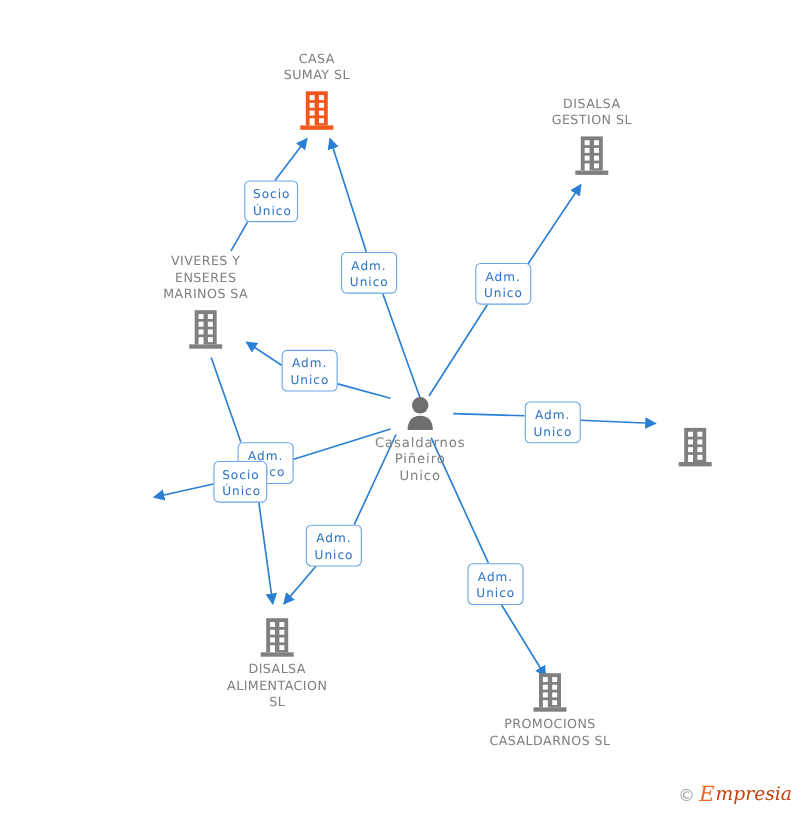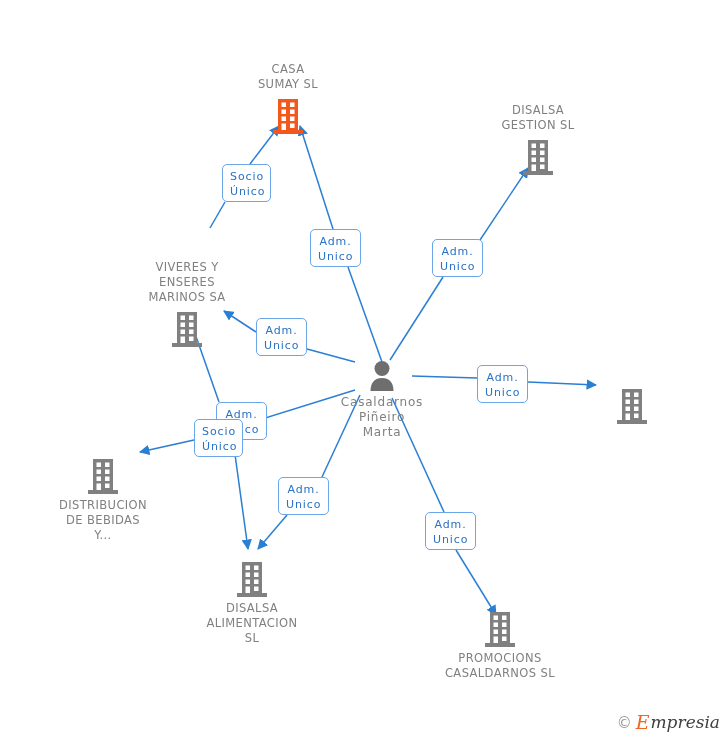--- a/index.html
+++ b/index.html
@@ -30,21 +30,20 @@
     margin-left: -75px;
     text-align: center;
     z-index: 5;
   }
   .node-label {
     font-size: 11.5px;
     line-height: 15px;
     color: #808080;
     letter-spacing: 0.4px;
     white-space: pre-line;
-    margin-top: 16px;
   }
   .node-label.person {
     letter-spacing: 0.8px;
     font-size: 12px;
   }
   .node-icon {
     display: block;
     margin: 0 auto;
   }
   .label-above .node-label { margin-bottom: 3px; }
@@ -83,21 +82,21 @@
     font-family: "DejaVu Serif", serif;
     font-style: italic;
     font-size: 19px;
     color: #f26522;
     line-height: 1;
   }
   .wm-rest {
     font-family: "DejaVu Serif", serif;
     font-style: italic;
     font-size: 17px;
-    color: #404040;
+    color: #c2410c;
     line-height: 1;
     margin-left: -3px;
   }
 </style>
 </head>
 <body>
 
 <div id="canvas">
 
   <svg id="edges" viewBox="0 0 728 740" xmlns="http://www.w3.org/2000/svg">
@@ -166,21 +165,21 @@
       <rect x="19" y="7.5" width="4.5" height="4.5" fill="#ffffff"></rect>
       <rect x="10.5" y="14.5" width="4.5" height="4.5" fill="#ffffff"></rect>
       <rect x="19" y="14.5" width="4.5" height="4.5" fill="#ffffff"></rect>
       <rect x="10.5" y="21.5" width="4.5" height="4.5" fill="#ffffff"></rect>
       <rect x="19" y="21.5" width="4.5" height="4.5" fill="#ffffff"></rect>
       <rect x="10.5" y="28.5" width="4.5" height="6.5" fill="#ffffff"></rect>
       <rect x="19" y="28.5" width="4.5" height="4.5" fill="#ffffff"></rect>
     </svg>
   </div>
 
-  <div class="node label-above" style="left:187px; top:244px;">
+  <div class="node label-above" style="left:187px; top:230px;">
     <div class="node-label">VIVERES Y
 ENSERES
 MARINOS SA</div>
     <svg class="node-icon" width="34" height="40" viewBox="0 0 34 40">
       <rect x="7" y="4" width="20" height="31" fill="#808080"></rect>
       <rect x="2" y="35" width="30" height="4" fill="#808080"></rect>
       <rect x="10.5" y="7.5" width="4.5" height="4.5" fill="#ffffff"></rect>
       <rect x="19" y="7.5" width="4.5" height="4.5" fill="#ffffff"></rect>
       <rect x="10.5" y="14.5" width="4.5" height="4.5" fill="#ffffff"></rect>
       <rect x="19" y="14.5" width="4.5" height="4.5" fill="#ffffff"></rect>
@@ -191,55 +190,38 @@
     </svg>
   </div>
 
   <div class="node label-below" style="left:382px; top:360px;">
     <svg class="node-icon" width="30" height="32" viewBox="0 0 30 32">
       <circle cx="15" cy="8.5" r="7.5" fill="#6e6e6e"></circle>
       <path d="M 15 18 C 6.5 18 3.5 24 3.5 31 L 26.5 31 C 26.5 24 23.5 18 15 18 Z" fill="#6e6e6e"></path>
     </svg>
     <div class="node-label person">Casaldarnos
 Piñeiro
-Marta</div>
+Unico</div>
   </div>
 
   <div class="node label-below" style="left:632px; top:385px;">
     <svg class="node-icon" width="34" height="40" viewBox="0 0 34 40">
       <rect x="7" y="4" width="20" height="31" fill="#808080"></rect>
       <rect x="2" y="35" width="30" height="4" fill="#808080"></rect>
       <rect x="10.5" y="7.5" width="4.5" height="4.5" fill="#ffffff"></rect>
       <rect x="19" y="7.5" width="4.5" height="4.5" fill="#ffffff"></rect>
       <rect x="10.5" y="14.5" width="4.5" height="4.5" fill="#ffffff"></rect>
       <rect x="19" y="14.5" width="4.5" height="4.5" fill="#ffffff"></rect>
       <rect x="10.5" y="21.5" width="4.5" height="4.5" fill="#ffffff"></rect>
       <rect x="19" y="21.5" width="4.5" height="4.5" fill="#ffffff"></rect>
       <rect x="10.5" y="28.5" width="4.5" height="6.5" fill="#ffffff"></rect>
       <rect x="19" y="28.5" width="4.5" height="4.5" fill="#ffffff"></rect>
     </svg>
   </div>
 
-  <div class="node label-below" style="left:103px; top:455px;">
-    <svg class="node-icon" width="34" height="40" viewBox="0 0 34 40">
-      <rect x="7" y="4" width="20" height="31" fill="#808080"></rect>
-      <rect x="2" y="35" width="30" height="4" fill="#808080"></rect>
-      <rect x="10.5" y="7.5" width="4.5" height="4.5" fill="#ffffff"></rect>
-      <rect x="19" y="7.5" width="4.5" height="4.5" fill="#ffffff"></rect>
-      <rect x="10.5" y="14.5" width="4.5" height="4.5" fill="#ffffff"></rect>
-      <rect x="19" y="14.5" width="4.5" height="4.5" fill="#ffffff"></rect>
-      <rect x="10.5" y="21.5" width="4.5" height="4.5" fill="#ffffff"></rect>
-      <rect x="19" y="21.5" width="4.5" height="4.5" fill="#ffffff"></rect>
-      <rect x="10.5" y="28.5" width="4.5" height="6.5" fill="#ffffff"></rect>
-      <rect x="19" y="28.5" width="4.5" height="4.5" fill="#ffffff"></rect>
-    </svg>
-    <div class="node-label">DISTRIBUCION
-DE BEBIDAS
-Y...</div>
-  </div>
 
   <div class="node label-below" style="left:252px; top:558px;">
     <svg class="node-icon" width="34" height="40" viewBox="0 0 34 40">
       <rect x="7" y="4" width="20" height="31" fill="#808080"></rect>
       <rect x="2" y="35" width="30" height="4" fill="#808080"></rect>
       <rect x="10.5" y="7.5" width="4.5" height="4.5" fill="#ffffff"></rect>
       <rect x="19" y="7.5" width="4.5" height="4.5" fill="#ffffff"></rect>
       <rect x="10.5" y="14.5" width="4.5" height="4.5" fill="#ffffff"></rect>
       <rect x="19" y="14.5" width="4.5" height="4.5" fill="#ffffff"></rect>
       <rect x="10.5" y="21.5" width="4.5" height="4.5" fill="#ffffff"></rect>

